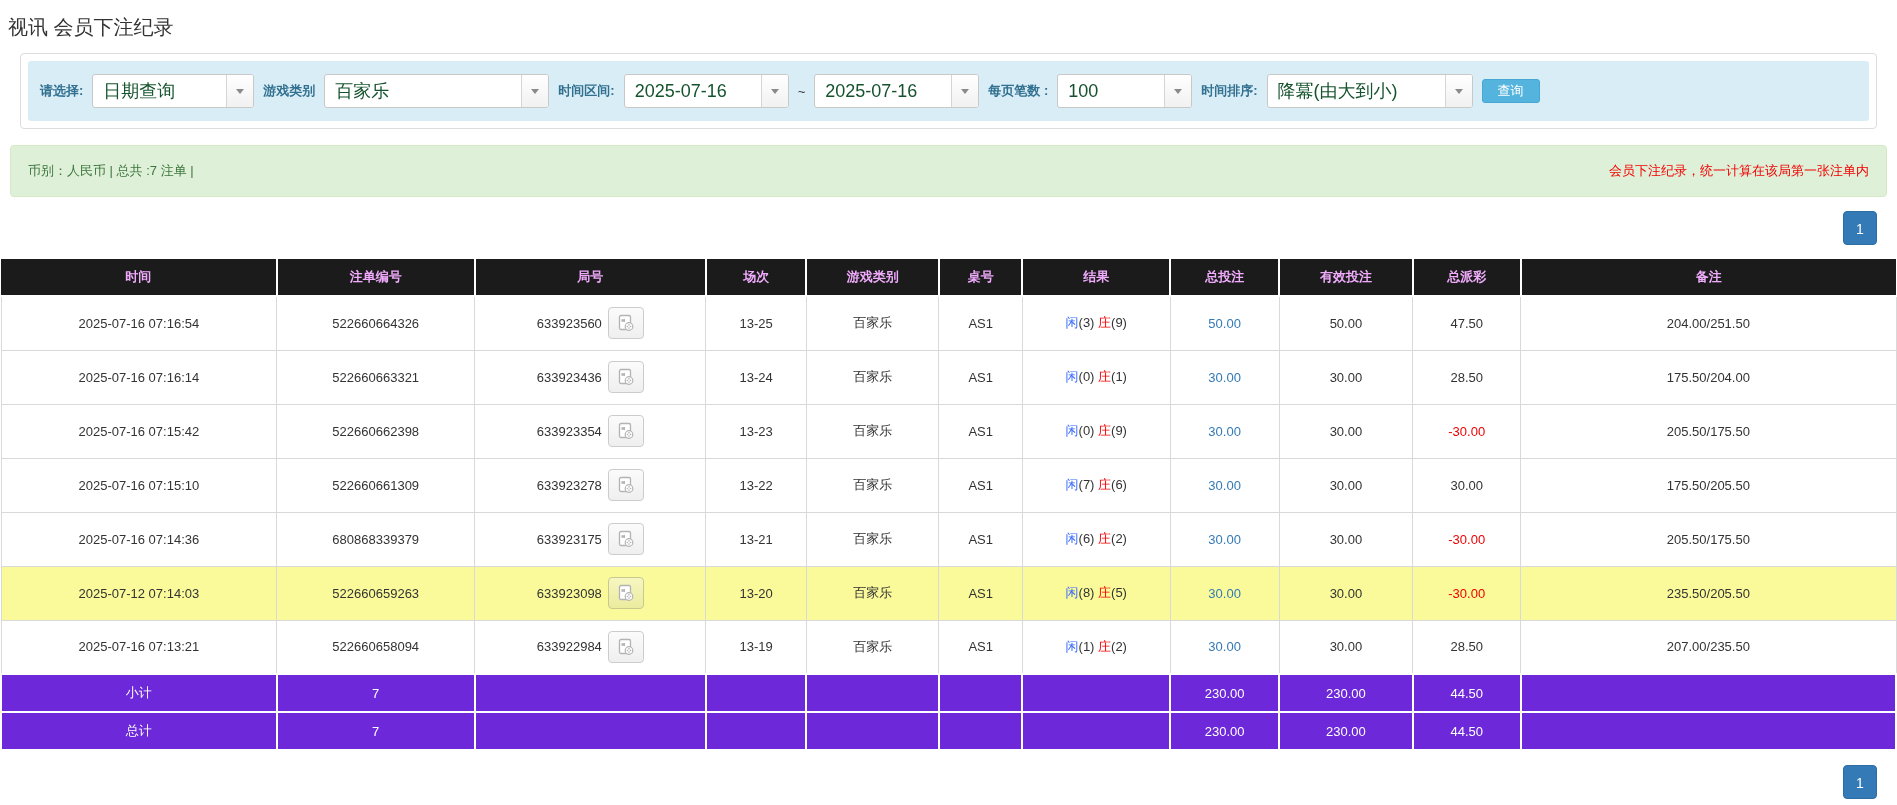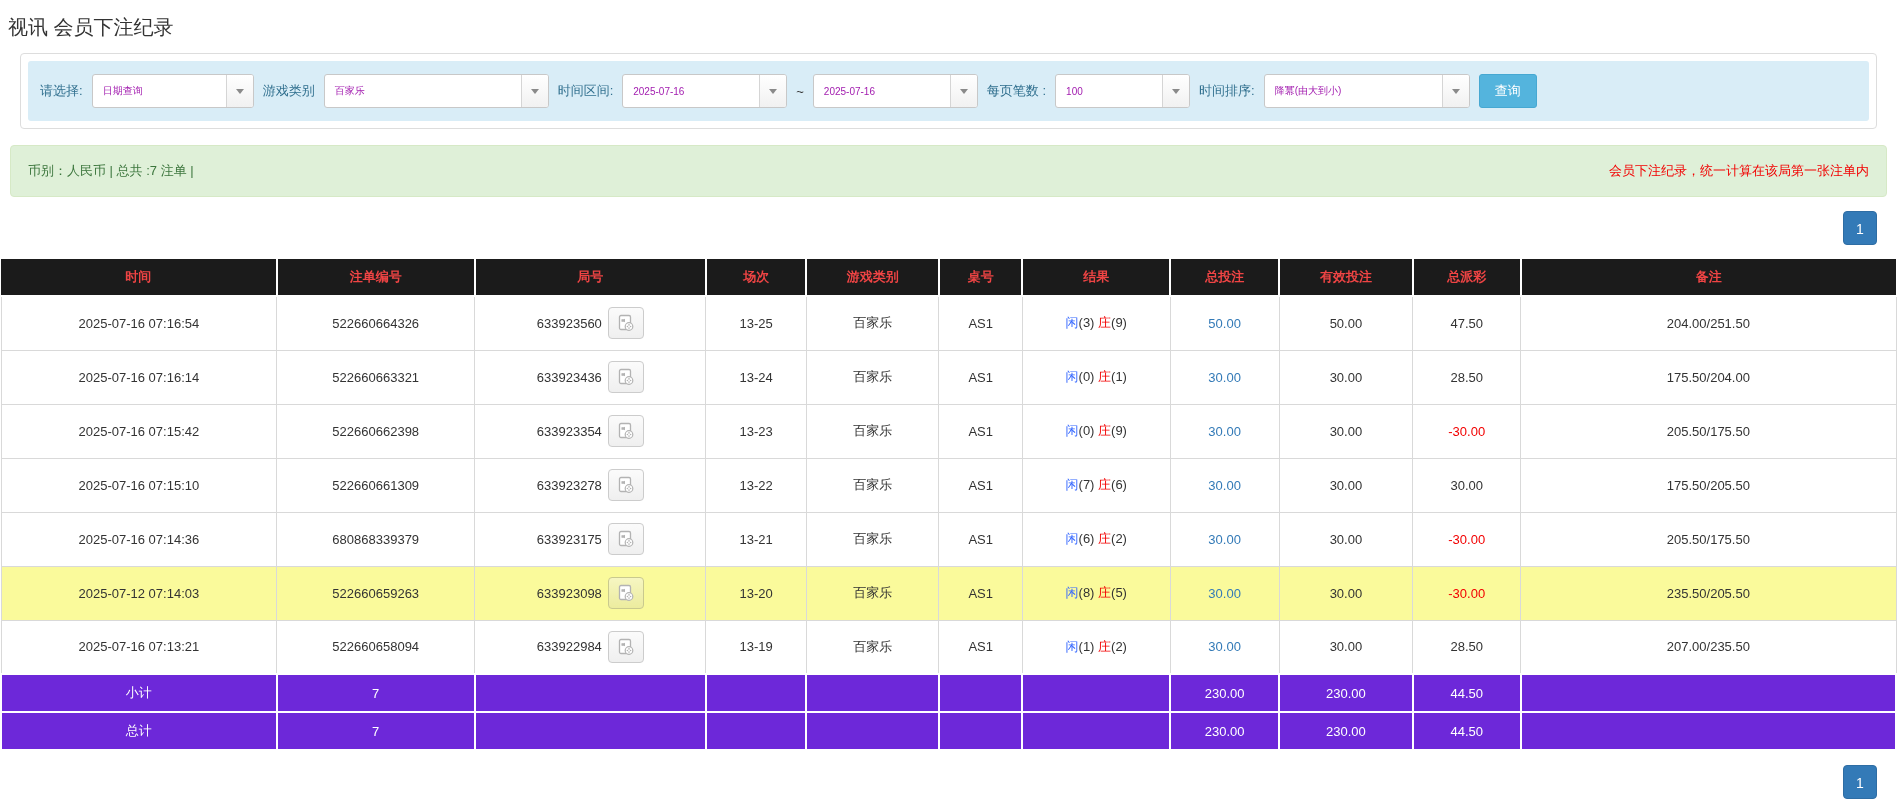--- a/index.html
+++ b/index.html
@@ -4,49 +4,49 @@
 <style>
   * { margin:0; padding:0; box-sizing:border-box; }
   html,body { width:1897px; height:805px; overflow:hidden; background:#fff;
     font-family:"Liberation Sans","DejaVu Sans",sans-serif; }
   .page-title { font-size:20px; color:#333; padding:14px 8px 12px 8px; }
 
   
   .panel { margin:0 20px; background:#fff; border:1px solid #ddd; border-radius:4px; padding:7px; }
   .filter-bar { background:#d9edf7; border-radius:3px; height:60px; display:flex; align-items:center;
     padding:0 12px; gap:9px; white-space:nowrap; }
-  .flabel { font-size:13px; font-weight:normal; color:#31708f; }
+  .flabel { font-size:13px; font-weight:bold; color:#31708f; }
   .tilde { font-size:13px; color:#333; }
   .combo { display:flex; align-items:stretch; background:#fff; border:1px solid #c8c8c8;
     border-radius:3px; height:34px; overflow:hidden; }
-  .combo .val { flex:1; display:flex; align-items:center; padding:4px 10px; font-size:10px; color:#a21caf; overflow:hidden; }
+  .combo .val { flex:1; display:flex; align-items:center; padding:4px 10px; font-size:18px; color:#14532d; overflow:hidden; }
   .combo .caret-btn { width:27px; border-left:1px solid #d5d5d5; background:linear-gradient(#ffffff,#f1f1f1);
     display:flex; align-items:center; justify-content:center; }
   .caret { width:0; height:0; border-left:4px solid transparent; border-right:4px solid transparent;
     border-top:5px solid #8a8a8a; }
   .w-select{width:162px}.w-game{width:225px}.w-date{width:165px}.w-size{width:135px}.w-sort{width:206px}
-  .search-btn { height:34px; padding:0 15px; background:#54b4dd; color:#fff; font-size:13px;
+  .search-btn { height:24px; padding:0 15px; background:#54b4dd; color:#fff; font-size:13px;
     border:1px solid #46a8d2; border-radius:3px; cursor:pointer; }
 
   
   .alert { margin:16px 10px 0; background:#dff0d8; border:1px solid #d6e9c6; border-radius:4px;
     padding:16px 17px; display:flex; justify-content:space-between; align-items:center;gap:8px; }
   .alert .left { color:#3c763d; font-size:13px; }
   .alert .right { color:#f20000; font-size:13px; }
 
   
   .pager { text-align:right; padding:14px 20px 0; }
   .page-btn { display:inline-block; width:34px; height:34px; line-height:34px; text-align:center;
     background:#337ab7; color:#fff; font-size:14px; border:1px solid #2e6da4; border-radius:4px; cursor:pointer; }
   .pager-bottom { padding-top:14px; }
 
   
   .records { width:100%; border-collapse:collapse; margin-top:14px; text-align:center;
     font-size:13px; color:#333; table-layout:fixed; }
-  .records thead th { background:#1b1b1b; color:#ef4444; height:37px; font-weight:bold;
+  .records thead th { background:#1b1b1b; color:#f0abfc; height:37px; font-weight:bold;
     border-right:2px solid #fff; border-bottom:2px solid #fff; }
   .records thead th:last-child { border-right:none; }
   .records tbody td { height:54px; background:#fff; border:1px solid #d9d9d9; }
   .records tbody tr.highlight td { background:#fafa9b; }
   .records tfoot td { background:#6d28d9; color:#fff; height:38px; border:2px solid #fff; }
 
   .round-wrap { display:inline-flex; align-items:center; gap:6px; }
   .video-btn { width:36px; height:32px; border:1px solid #ccc; border-radius:4px;
     background:linear-gradient(#fbfbfb,#efefef); cursor:pointer; display:inline-flex;
     align-items:center; justify-content:center; }

